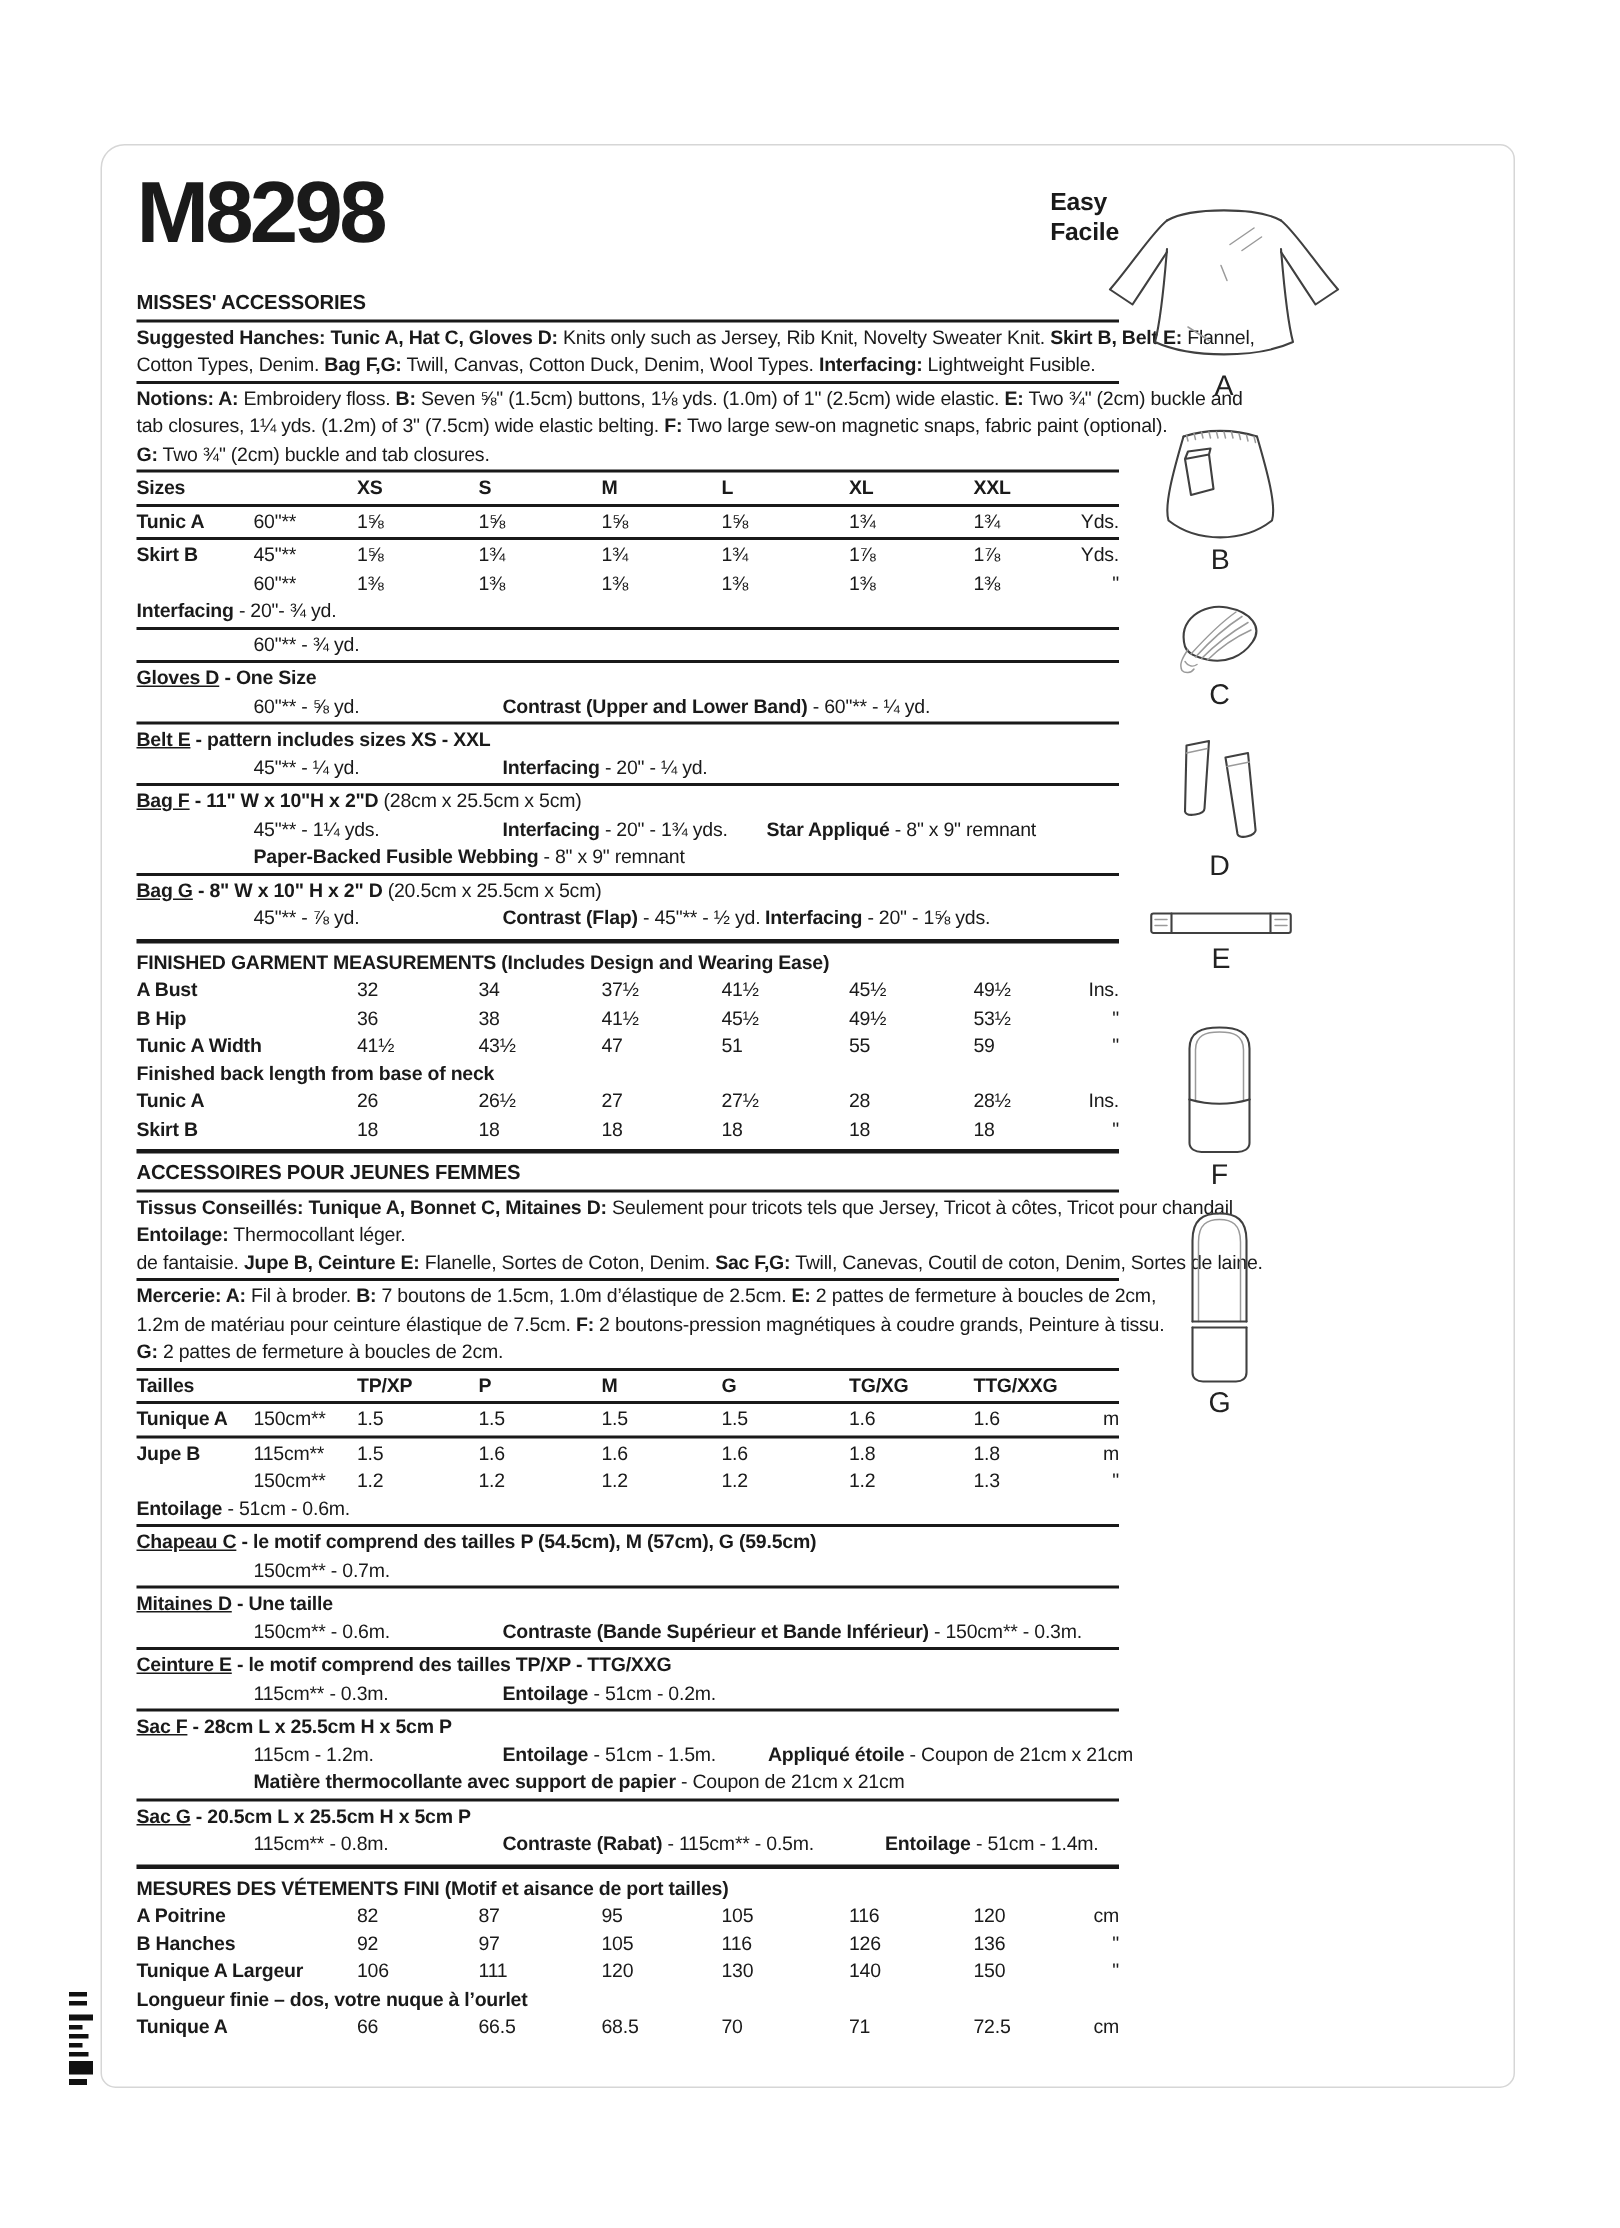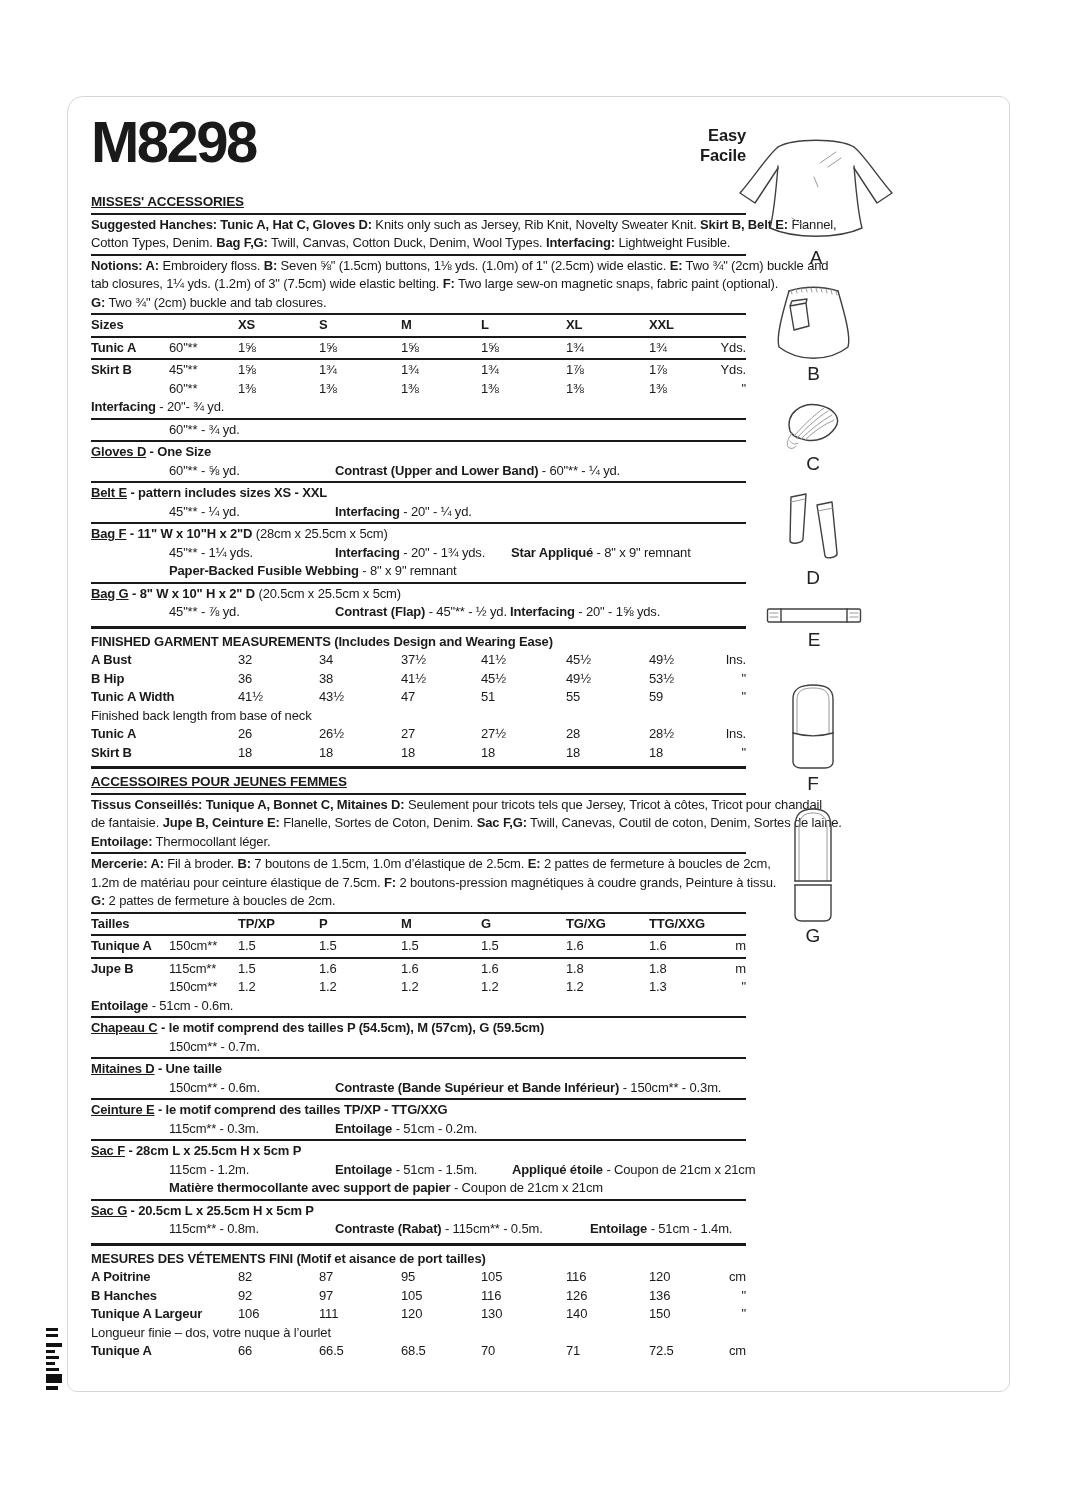--- a/index.html
+++ b/index.html
@@ -13,32 +13,32 @@
     border:1px solid #d6d6d6;border-radius:16px 10px 10px 10px;overflow:hidden;background:#fff;
   }
   .text-col{
     position:absolute;left:23px;top:8px;width:655px;
     font-size:13px;letter-spacing:-0.15px;line-height:18.5px;
   }
   .b{font-weight:700;}
   .u{text-decoration:underline;}
   .hdr-row{position:relative;height:88px;}
   .pattern-num{font-size:58px;font-weight:700;letter-spacing:-2.5px;line-height:62px;padding-top:6px;}
-  .difficulty{position:absolute;top:20px;right:0;text-align:right;font-size:16.5px;font-weight:700;line-height:20px;}
-  .sec-title{font-weight:700;font-size:13.5px;line-height:18.5px;text-decoration:underline;}
+  .difficulty{position:absolute;top:20px;right:0;font-size:16.5px;font-weight:700;line-height:20px;}
+  .sec-title{font-weight:700;font-size:13.5px;line-height:18.5px;}
   .rule{border-top:2px solid #191919;margin:1px 0;height:0;}
   .rule.thick{border-top-width:3.5px;margin:4px 0;}
   .pline{white-space:nowrap;}
   .bhead{white-space:nowrap;}
   .bline{position:relative;height:18.5px;}
   .itm{position:absolute;top:0;white-space:nowrap;}
   .trow{display:grid;grid-template-columns:78px 69px 81px 82px 80px 85px 83px 58px 1fr;}
   .trow .u-col{text-align:right;}
   .lbl2{grid-column:1/3;}
-  .span-row{font-weight:400;}
+  .span-row{font-weight:700;}
   
   .figs{position:absolute;left:0;top:0;width:100%;height:100%;pointer-events:none;}
   .fig{position:absolute;text-align:center;}
   .fig svg{display:block;margin:0 auto;}
   .fig-letter{font-size:19px;line-height:22px;color:#222;margin-top:2px;font-weight:400;}
   .art{stroke:#404040;stroke-width:1.4;fill:none;stroke-linecap:round;stroke-linejoin:round;}
   .art-light{stroke:#9a9a9a;stroke-width:1;fill:none;stroke-linecap:round;}
   
   .marks{position:absolute;left:46px;top:1328px;width:18px;}
   .marks div{background:#111;margin-bottom:3px;}
@@ -221,22 +221,22 @@
         <span>18</span>
       <span class="u-col">"</span>
     </div>
 
     <div class="rule thick"></div>
 
     <div class="sec-title">ACCESSOIRES POUR JEUNES FEMMES</div>
     <div class="rule"></div>
 
     <div class="pline"><span class="b">Tissus Conseillés: Tunique A, Bonnet C, Mitaines D:</span><span> Seulement pour tricots tels que Jersey, Tricot à côtes, Tricot pour chandail</span></div>
+    <div class="pline"><span class="b">Entoilage:</span><span> Thermocollant léger.</span></div>
     <div class="pline"><span>de fantaisie. </span><span class="b">Jupe B, Ceinture E:</span><span> Flanelle, Sortes de Coton, Denim. </span><span class="b">Sac F,G:</span><span> Twill, Canevas, Coutil de coton, Denim, Sortes de laine.</span></div>
-    <div class="pline"><span class="b">Entoilage:</span><span> Thermocollant léger.</span></div>
     <div class="rule"></div>
 
     <div class="pline"><span class="b">Mercerie: A:</span><span> Fil à broder. </span><span class="b">B:</span><span> 7 boutons de 1.5cm, 1.0m d’élastique de 2.5cm. </span><span class="b">E:</span><span> 2 pattes de fermeture à boucles de 2cm,</span></div>
     <div class="pline"><span>1.2m de matériau pour ceinture élastique de 7.5cm. </span><span class="b">F:</span><span> 2 boutons-pression magnétiques à coudre grands, Peinture à tissu.</span></div>
     <div class="pline"><span class="b">G:</span><span> 2 pattes de fermeture à boucles de 2cm.</span></div>
     <div class="rule"></div>
 
     <div class="trow">
       <span class="b">Tailles</span>
         <span></span>

